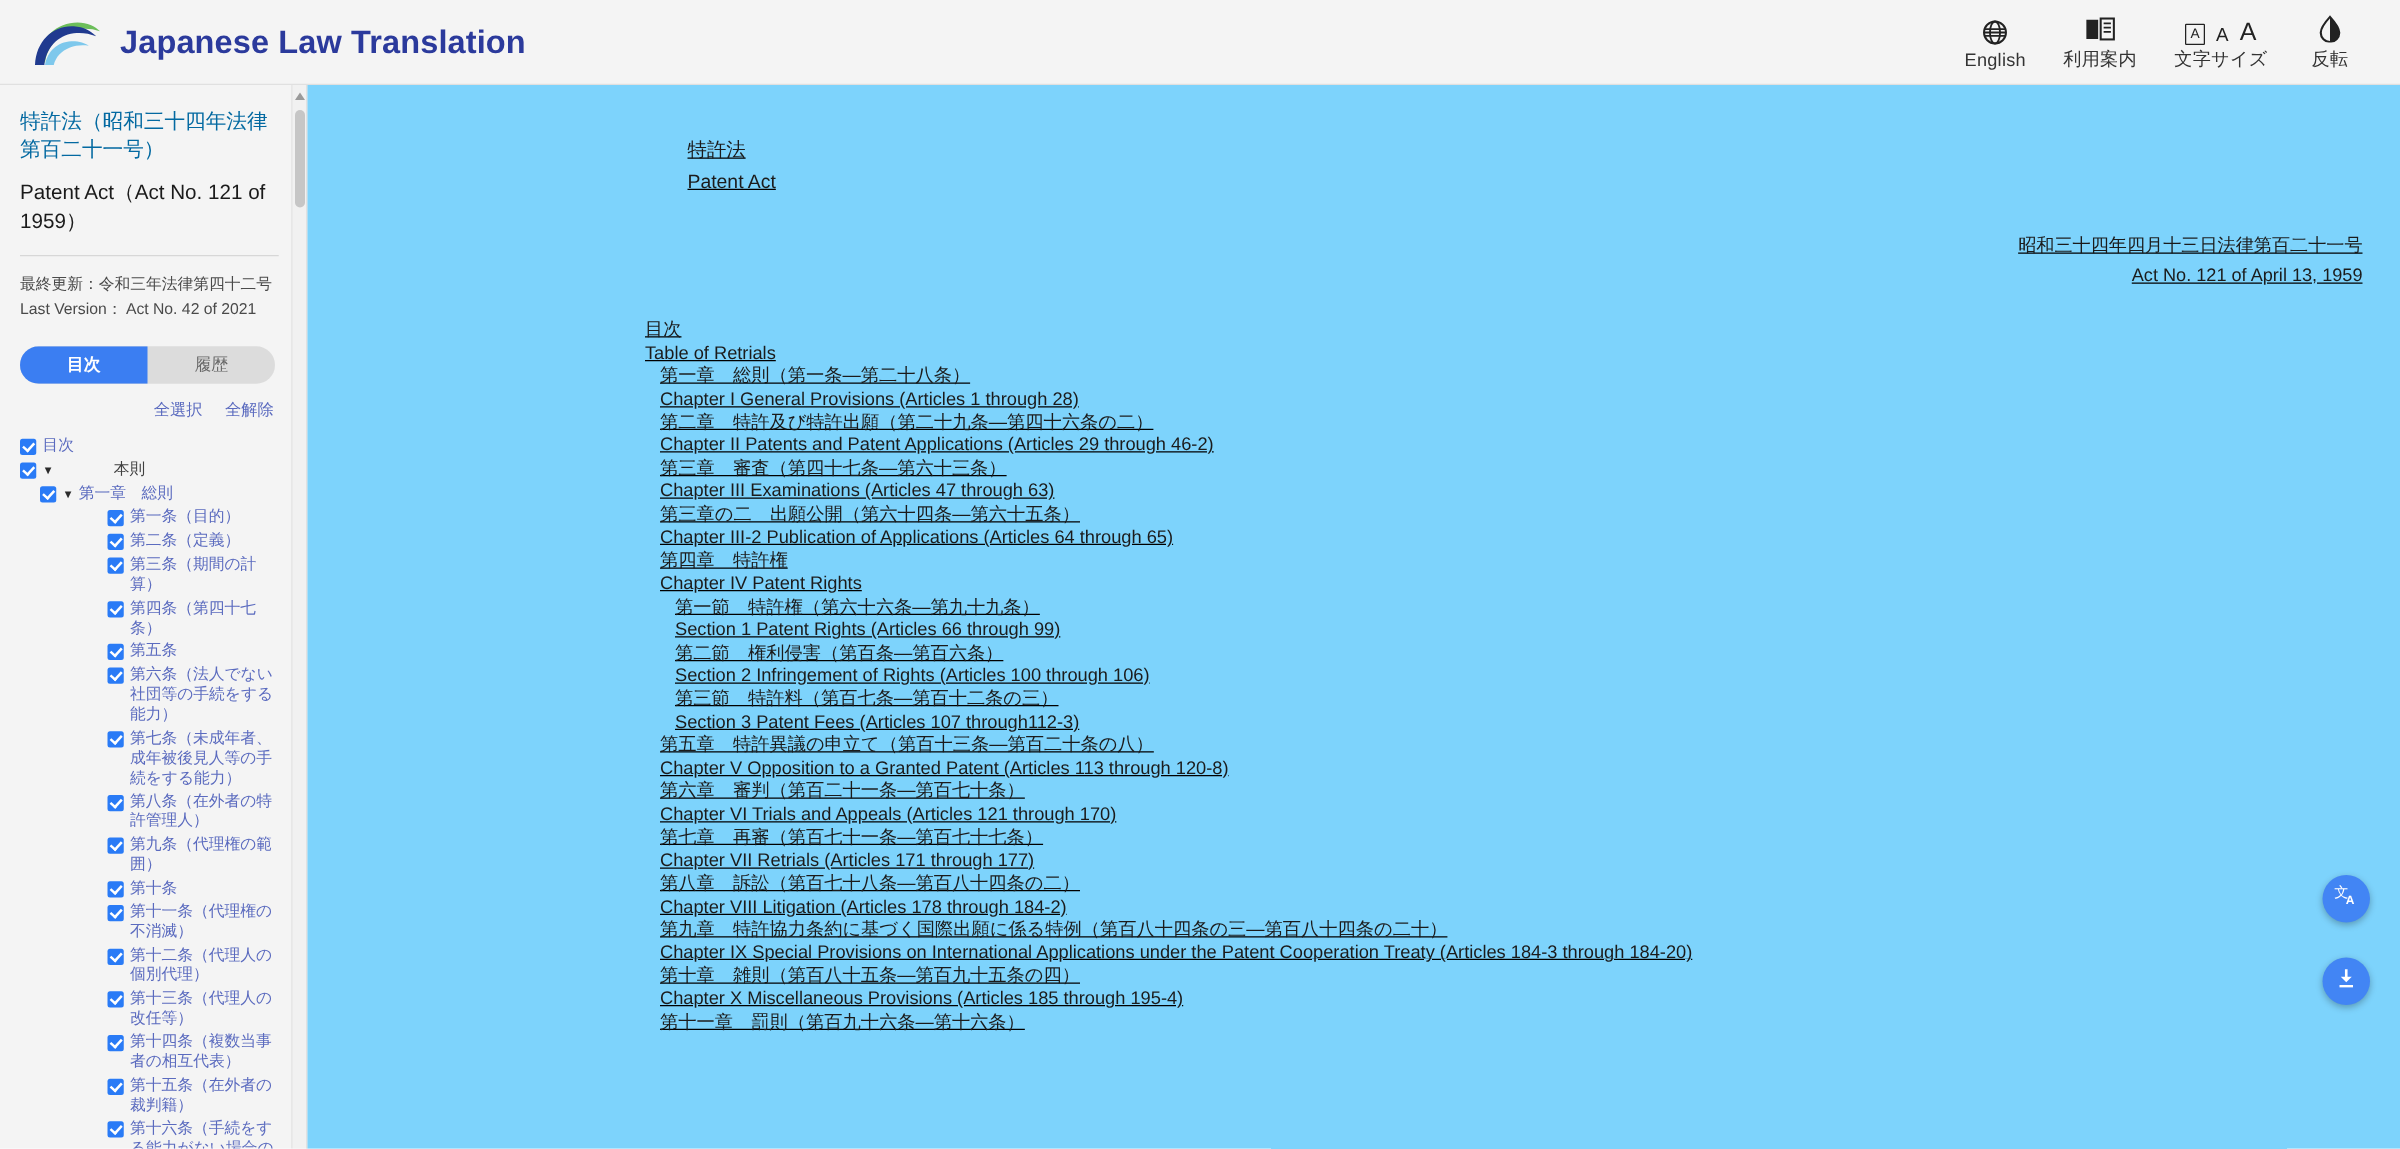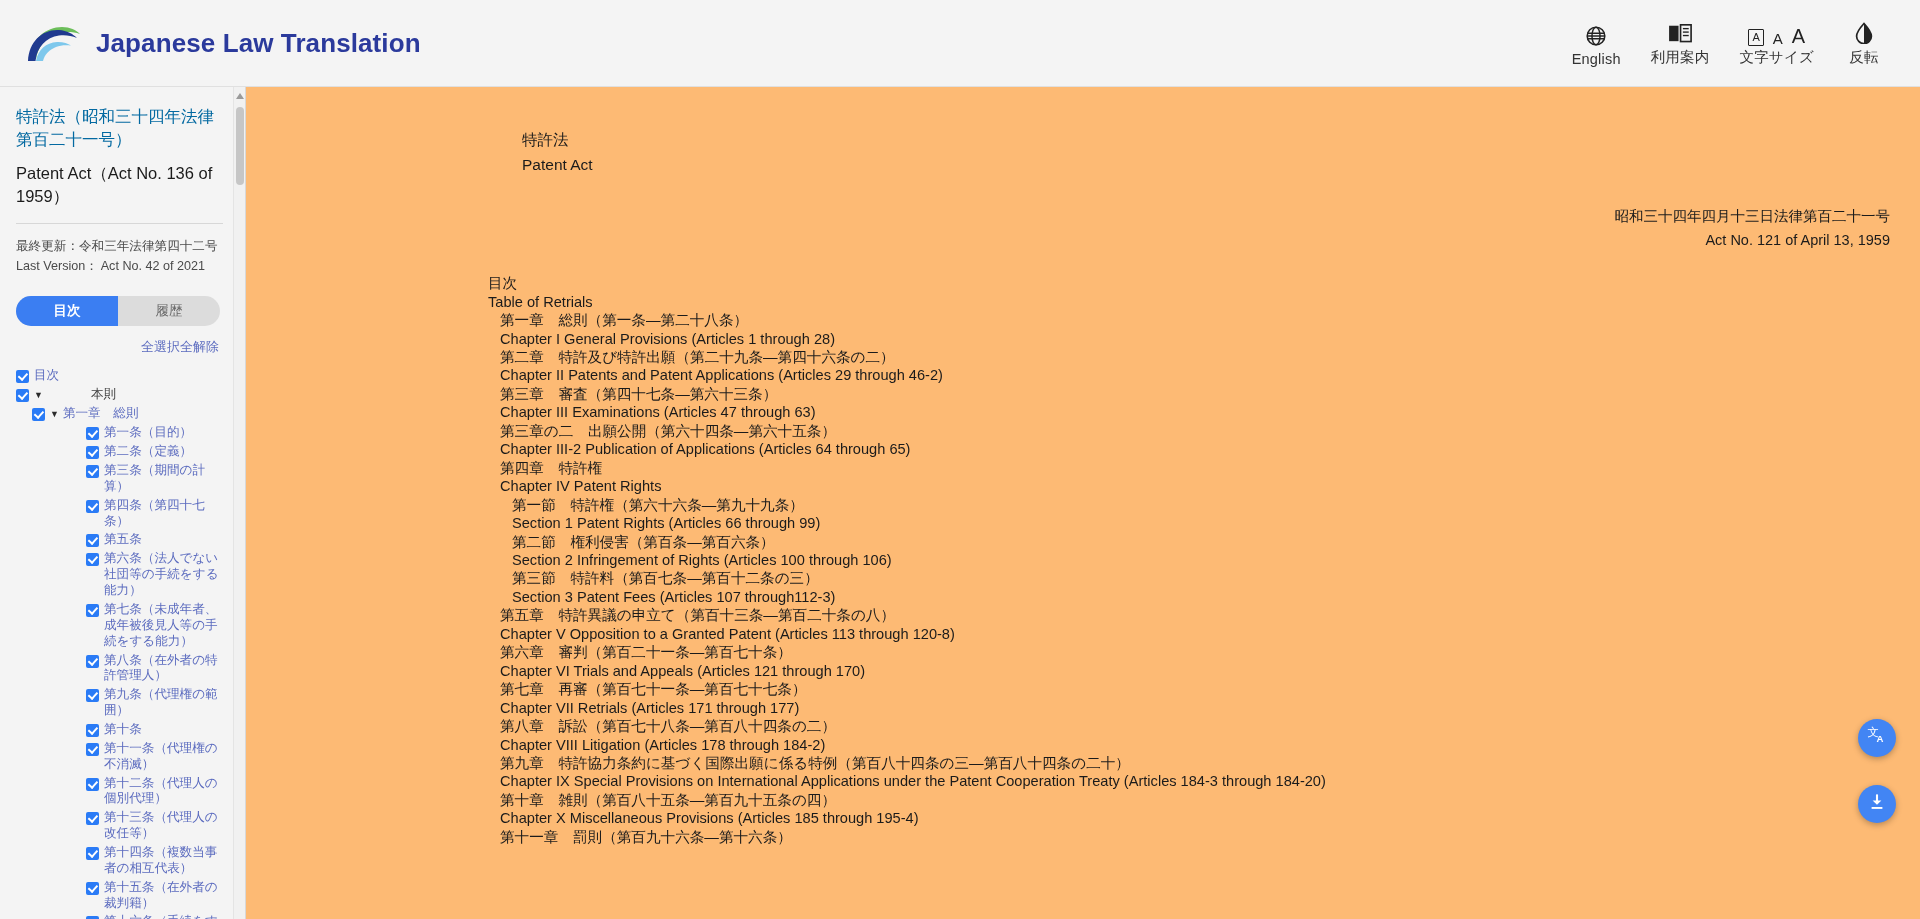--- a/index.html
+++ b/index.html
@@ -8,21 +8,21 @@
     width: 1920px; height: 919px;
     overflow: hidden;
     font-family: "Liberation Sans", "DejaVu Sans", sans-serif;
     background: #ffffff;
   }
 
   
   #app { width: 1920px; height: 919px; position: relative; }
 
   .header {
-    height: 87px;
+    height: 68px;
     background: #f4f4f4;
     border-bottom: 1px solid #e0e0e0;
     display: flex;
     align-items: center;
     justify-content: space-between;
     padding: 0 28px 0 26px;
     position: relative;
     z-index: 5;
     gap: 42px;
   }
@@ -83,21 +83,21 @@
     display: flex; width: 204px; height: 30px; border-radius: 15px;
     overflow: hidden; background: #dcdcdc; margin-bottom: 12px;
   }
   .seg-btn {
     flex: 1; display: flex; align-items: center; justify-content: center;
     font-size: 13.5px; cursor: pointer; color: #666;
   }
   .seg-btn.active { background: #3b7ef2; color: #fff; font-weight: bold; }
 
   .sel-actions {
-    display: flex; justify-content: flex-end; 
+    display: flex; justify-content: flex-end; gap: 18px;
     font-size: 13px; color: #5b6bbf; margin: 4px 4px 12px 0; align-items: center;
   }
   .sel-actions span { cursor: pointer; }
 
   .tree { font-size: 12.6px; line-height: 1.26; }
   .tnode { display: flex; align-items: flex-start; margin-bottom: 3px; }
   .tnode .cb {
     width: 13px; height: 13px; flex: 0 0 13px; margin-top: 2px; margin-right: 5px;
     border-radius: 2px; background: #2a7bf6; position: relative;
   }
@@ -126,22 +126,22 @@
     background: #c6c6c6; border-radius: 4px;
   }
   .sb-arrow {
     position: absolute; left: 2px; width: 0; height: 0;
     border-left: 4px solid transparent; border-right: 4px solid transparent;
   }
   .sb-arrow.up { top: 6px; border-bottom: 6px solid #9a9a9a; }
 
   
   .main {
-    flex: 1 1 auto; background: #fdba74; position: relative;
-    overflow: hidden; padding: 40px 20px 0 26px;
+    flex: 1 1 auto; background: #7dd3fc; position: relative;
+    overflow: hidden; padding: 40px 20px 0 54px; text-decoration: underline;
   }
   .doc-title { margin-left: 250px; }
   .doc-title div { font-size: 15.5px; color: #1b1b1b; line-height: 1.62; }
   .doc-date {
     text-align: right; margin-top: 28px; padding-right: 10px;
     font-size: 14.5px; color: #1b1b1b; line-height: 1.62;
   }
   .toc { margin-top: 22px; margin-left: 216px; }
   .toc-line { font-size: 14.6px; color: #1b1b1b; line-height: 1.265; white-space: nowrap; }
   .toc-line.i0 { padding-left: 0; }
@@ -229,21 +229,21 @@
       </div>
 
     </div>
   </div>
 
   <div class="body-split">
 
     <div class="sidebar">
       <div class="sidebar-inner">
         <div class="side-title-ja">特許法（昭和三十四年法律第百二十一号）</div>
-        <div class="side-title-en">Patent Act（Act No. 136 of 1959）</div>
+        <div class="side-title-en">Patent Act（Act No. 121 of 1959）</div>
         <div class="side-rule"></div>
         <div class="side-meta">
           <div>最終更新：令和三年法律第四十二号</div>
           <div>Last Version： Act No. 42 of 2021</div>
         </div>
 
         <div class="seg">
           <div class="seg-btn active">目次</div>
           <div class="seg-btn">履歴</div>
         </div>

